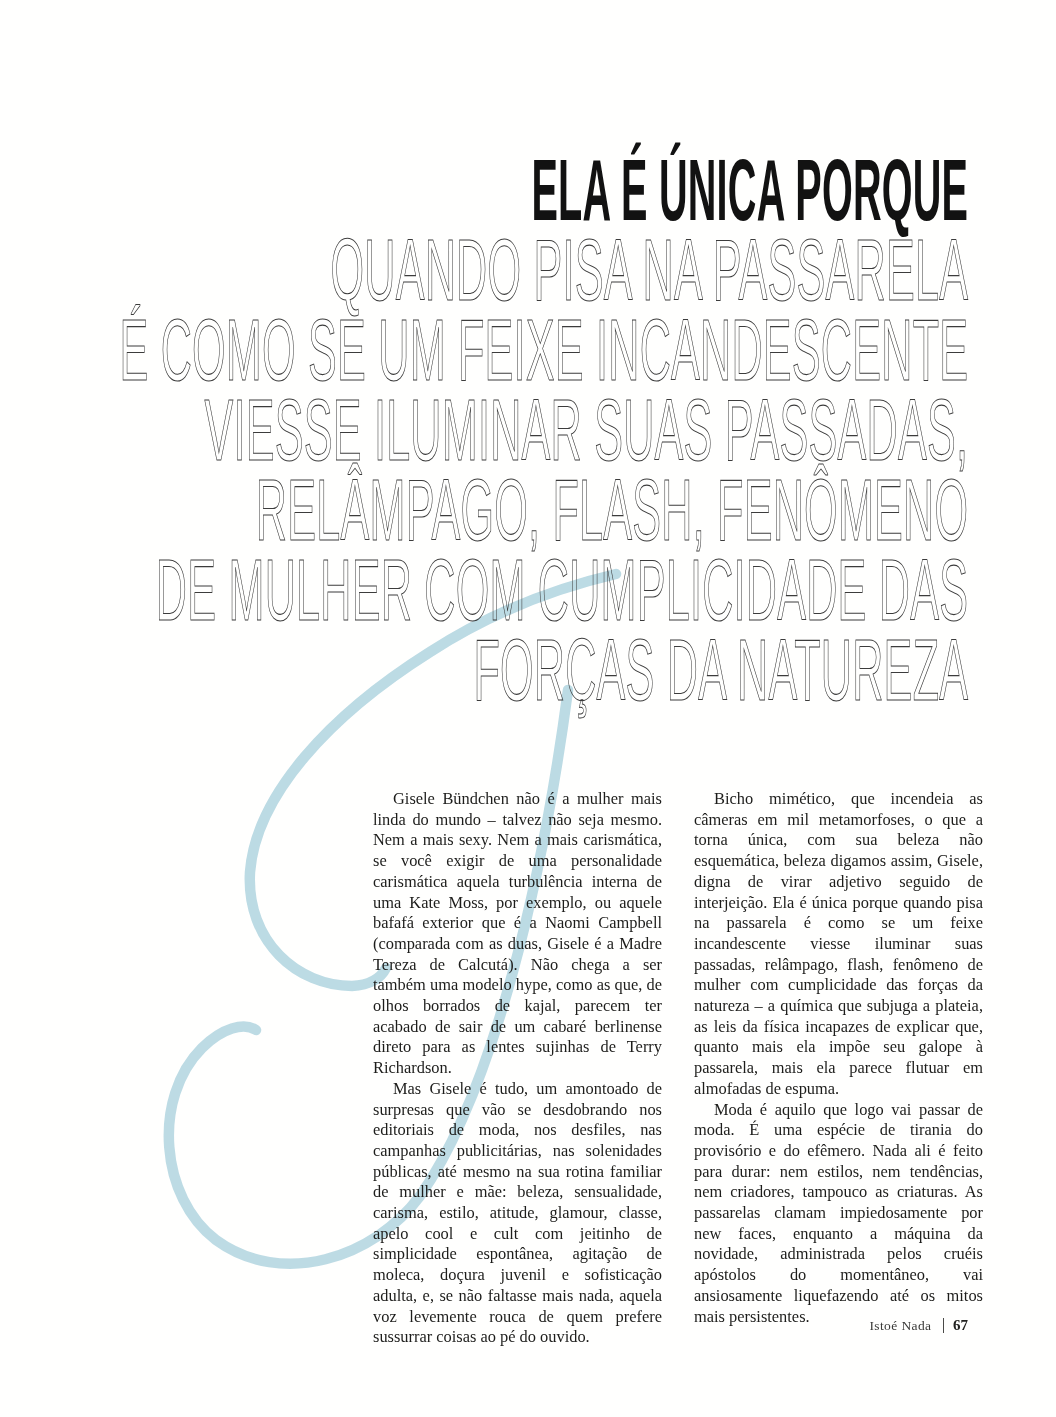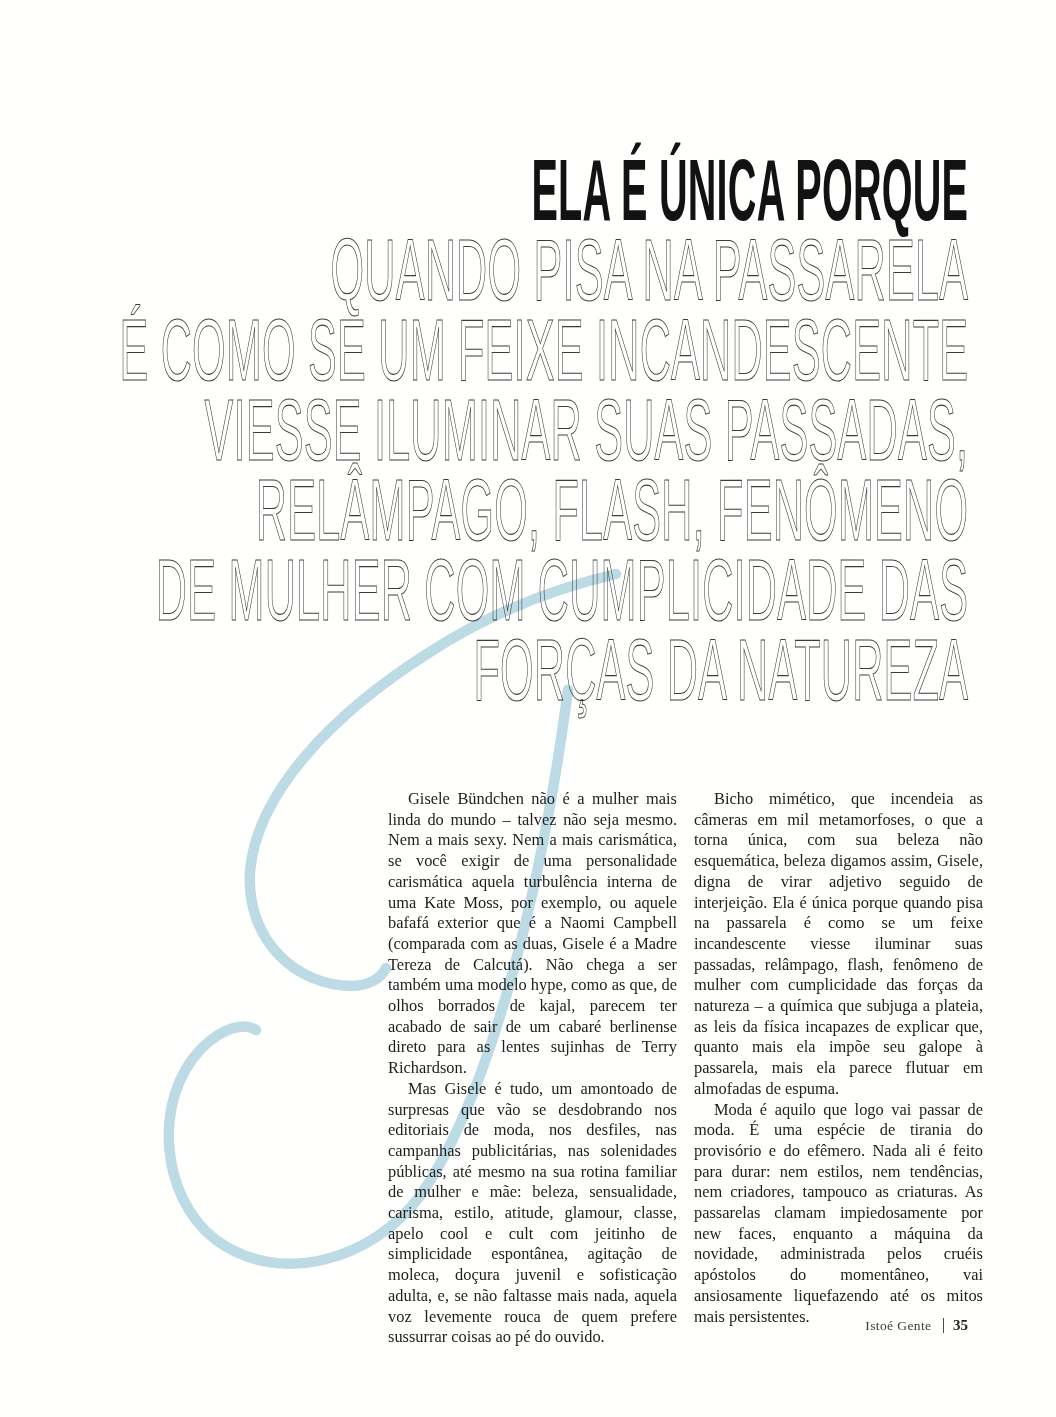--- a/index.html
+++ b/index.html
@@ -46,21 +46,21 @@
       -webkit-text-stroke:1.05px #3c3c3c;
     }
   }
   
   .column{
     position:absolute;top:789px;width:289px;z-index:2;
     font-size:16.4px;line-height:20.7px;
     text-align:justify;
     color:#1d1d1b;
   }
-  .column.left{left:388px;}
+  .column.left{left:373px;}
   .column.right{left:694px;}
   .column p{
     margin:0;
     text-indent:20px;
     hyphens:auto;
     -webkit-hyphens:auto;
   }
   
   .footer{
     position:absolute;top:1317px;right:88px;z-index:2;
@@ -114,18 +114,18 @@
     <p>Gisele Bündchen não é a mulher mais linda do mundo – talvez não seja mesmo. Nem a mais sexy. Nem a mais carismática, se você exigir de uma personalidade carismática aquela turbulência interna de uma Kate Moss, por exemplo, ou aquele bafafá exterior que é a Naomi Campbell (comparada com as duas, Gisele é a Madre Tereza de Calcutá). Não chega a ser também uma modelo hype, como as que, de olhos borrados de kajal, parecem ter acabado de sair de um cabaré berlinense direto para as lentes sujinhas de Terry Richardson.</p>
     <p>Mas Gisele é tudo, um amontoado de surpresas que vão se desdobrando nos editoriais de moda, nos desfiles, nas campanhas publicitárias, nas solenidades públicas, até mesmo na sua rotina familiar de mulher e mãe: beleza, sensualidade, carisma, estilo, atitude, glamour, classe, apelo cool e cult com jeitinho de simplicidade espontânea, agitação de moleca, doçura juvenil e sofisticação adulta, e, se não faltasse mais nada, aquela voz levemente rouca de quem prefere sussurrar coisas ao pé do ouvido.</p>
   </div>
 
   <div class="column right">
     <p>Bicho mimético, que incendeia as câmeras em mil metamorfoses, o que a torna única, com sua beleza não esquemática, beleza digamos assim, Gisele, digna de virar adjetivo seguido de interjeição. Ela é única porque quando pisa na passarela é como se um feixe incandescente viesse iluminar suas passadas, relâmpago, flash, fenômeno de mulher com cumplicidade das forças da natureza – a química que subjuga a plateia, as leis da física incapazes de explicar que, quanto mais ela impõe seu galope à passarela, mais ela parece flutuar em almofadas de espuma.</p>
     <p>Moda é aquilo que logo vai passar de moda. É uma espécie de tirania do provisório e do efêmero. Nada ali é feito para durar: nem estilos, nem tendências, nem criadores, tampouco as criaturas. As passarelas clamam impiedosamente por new faces, enquanto a máquina da novidade, administrada pelos cruéis apóstolos do momentâneo, vai ansiosamente liquefazendo até os mitos mais persistentes.</p>
   </div>
 
   <div class="footer">
-    <span class="pub">Istoé Gente</span>
+    <span class="pub">Istoé Nada</span>
     <span class="bar"></span>
-    <span class="num">35</span>
+    <span class="num">67</span>
   </div>
 
 </div>
 
 </body></html>

